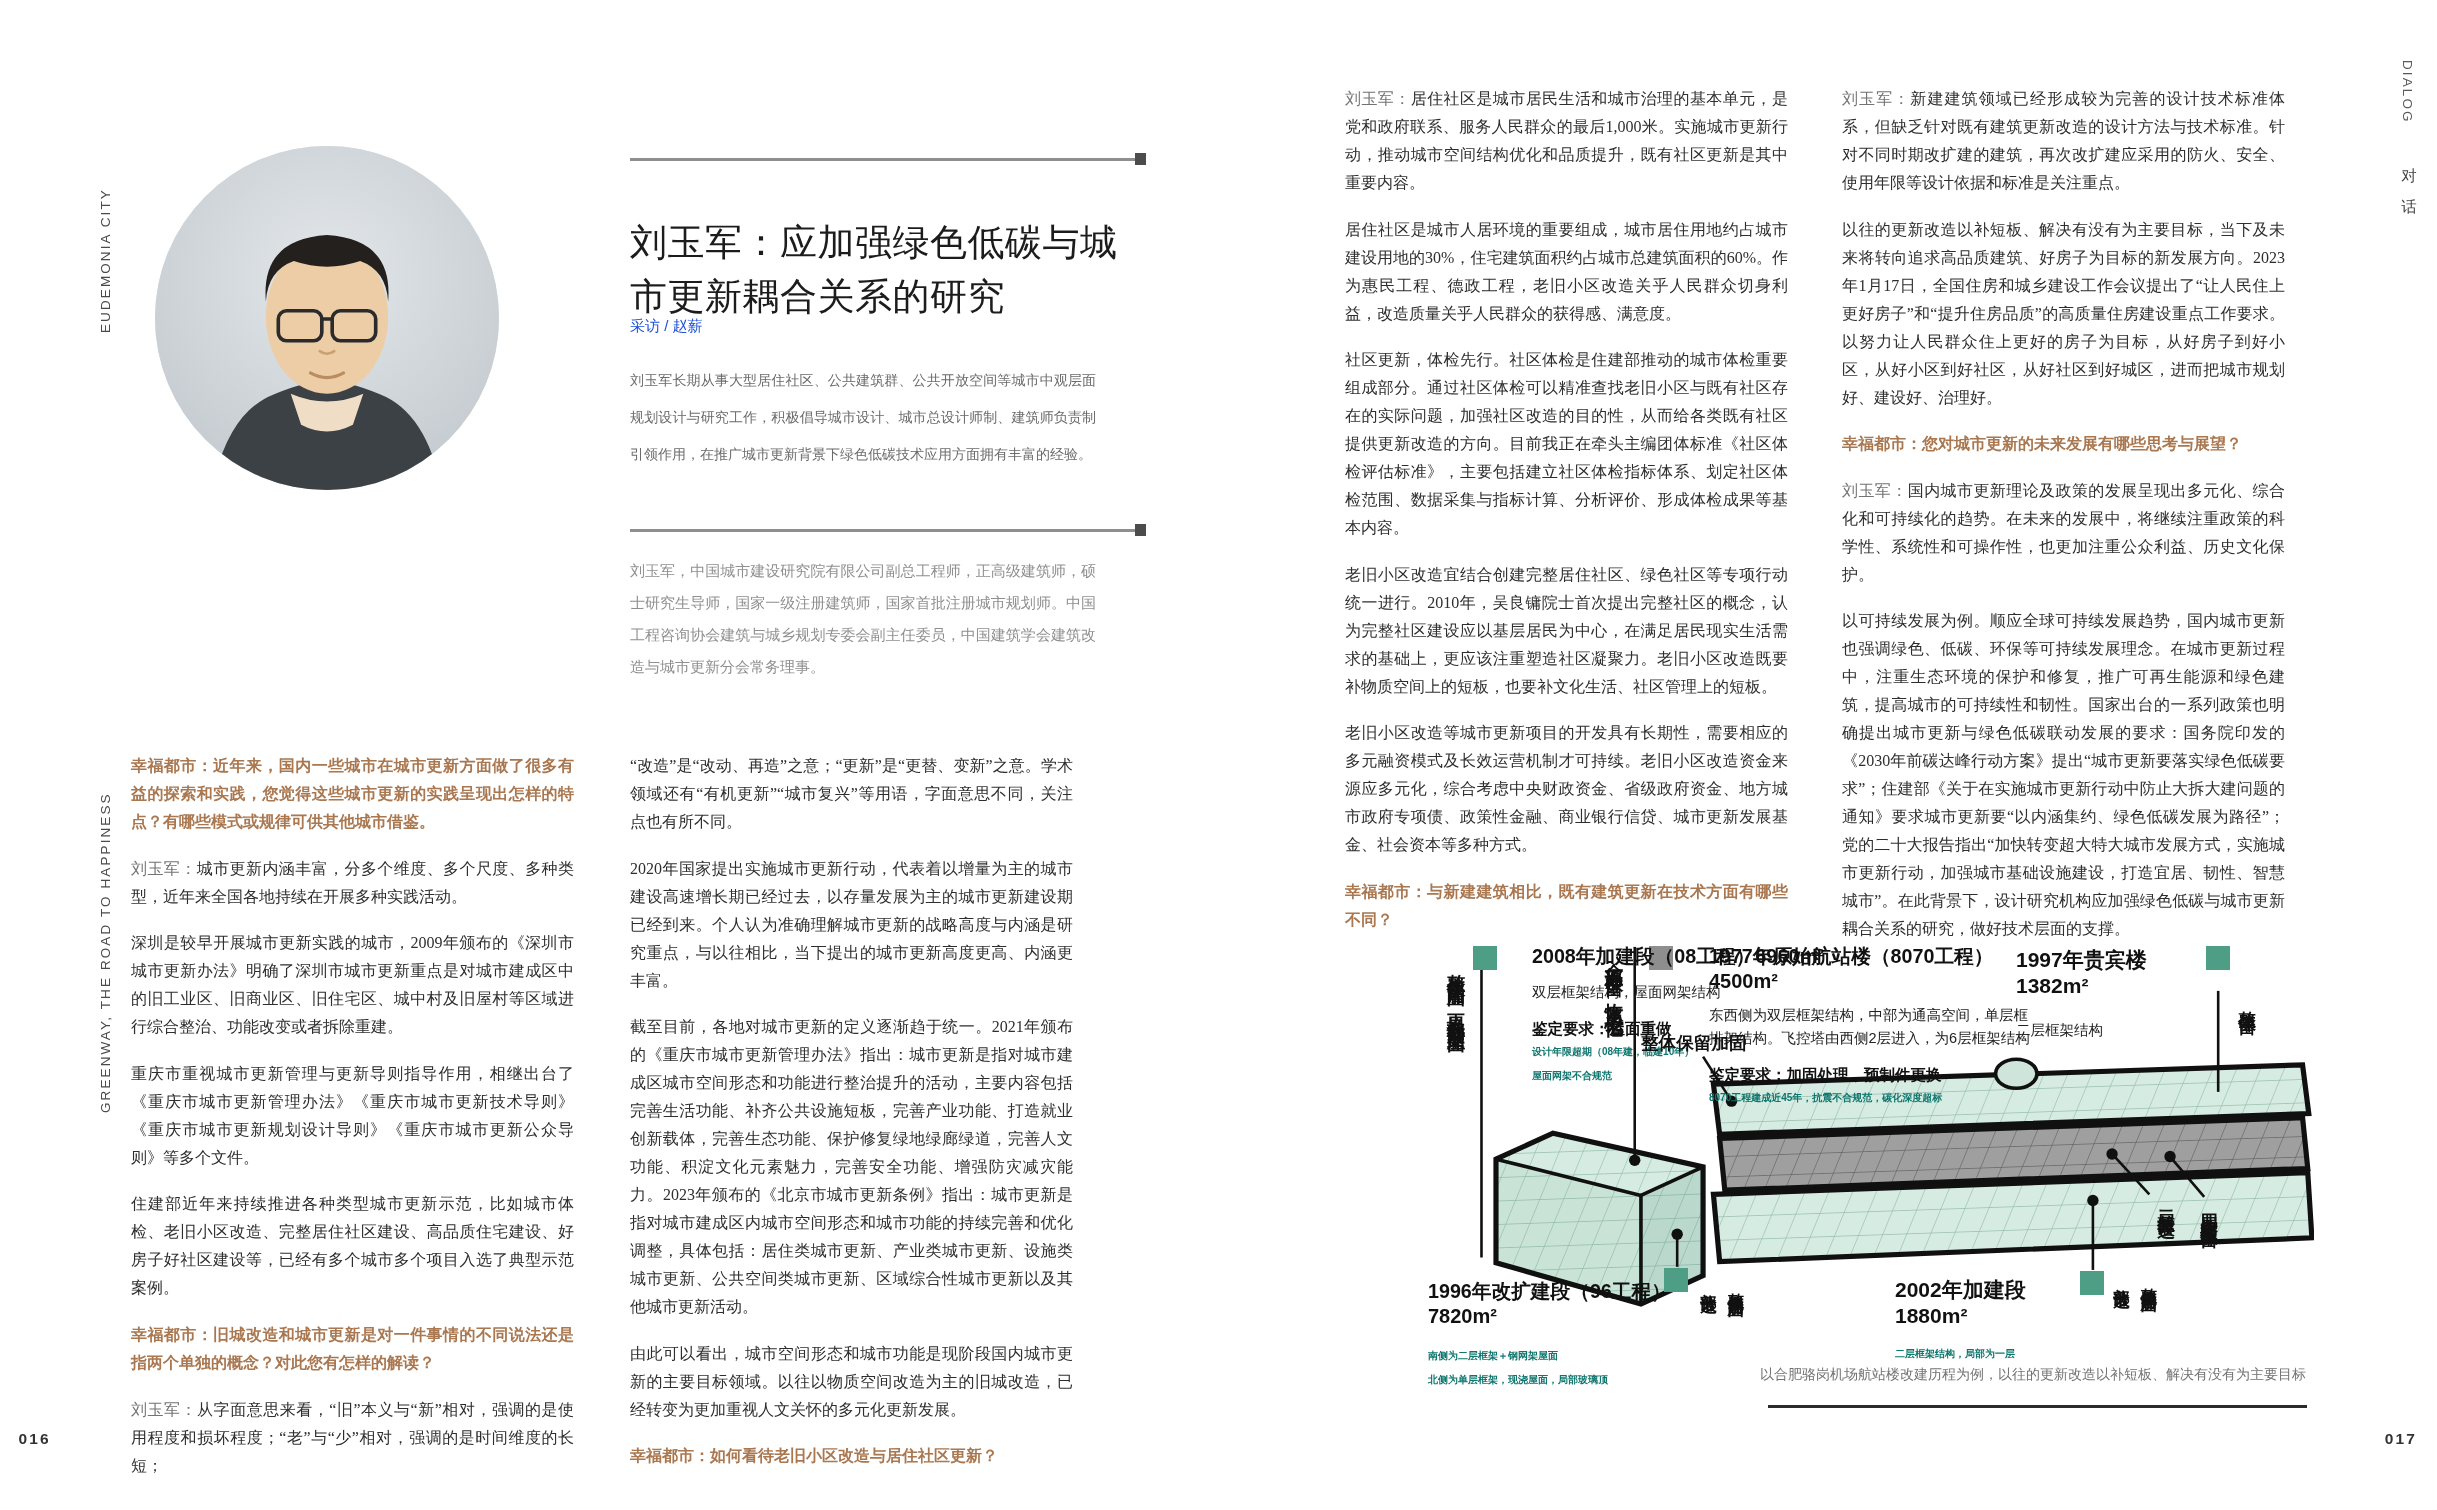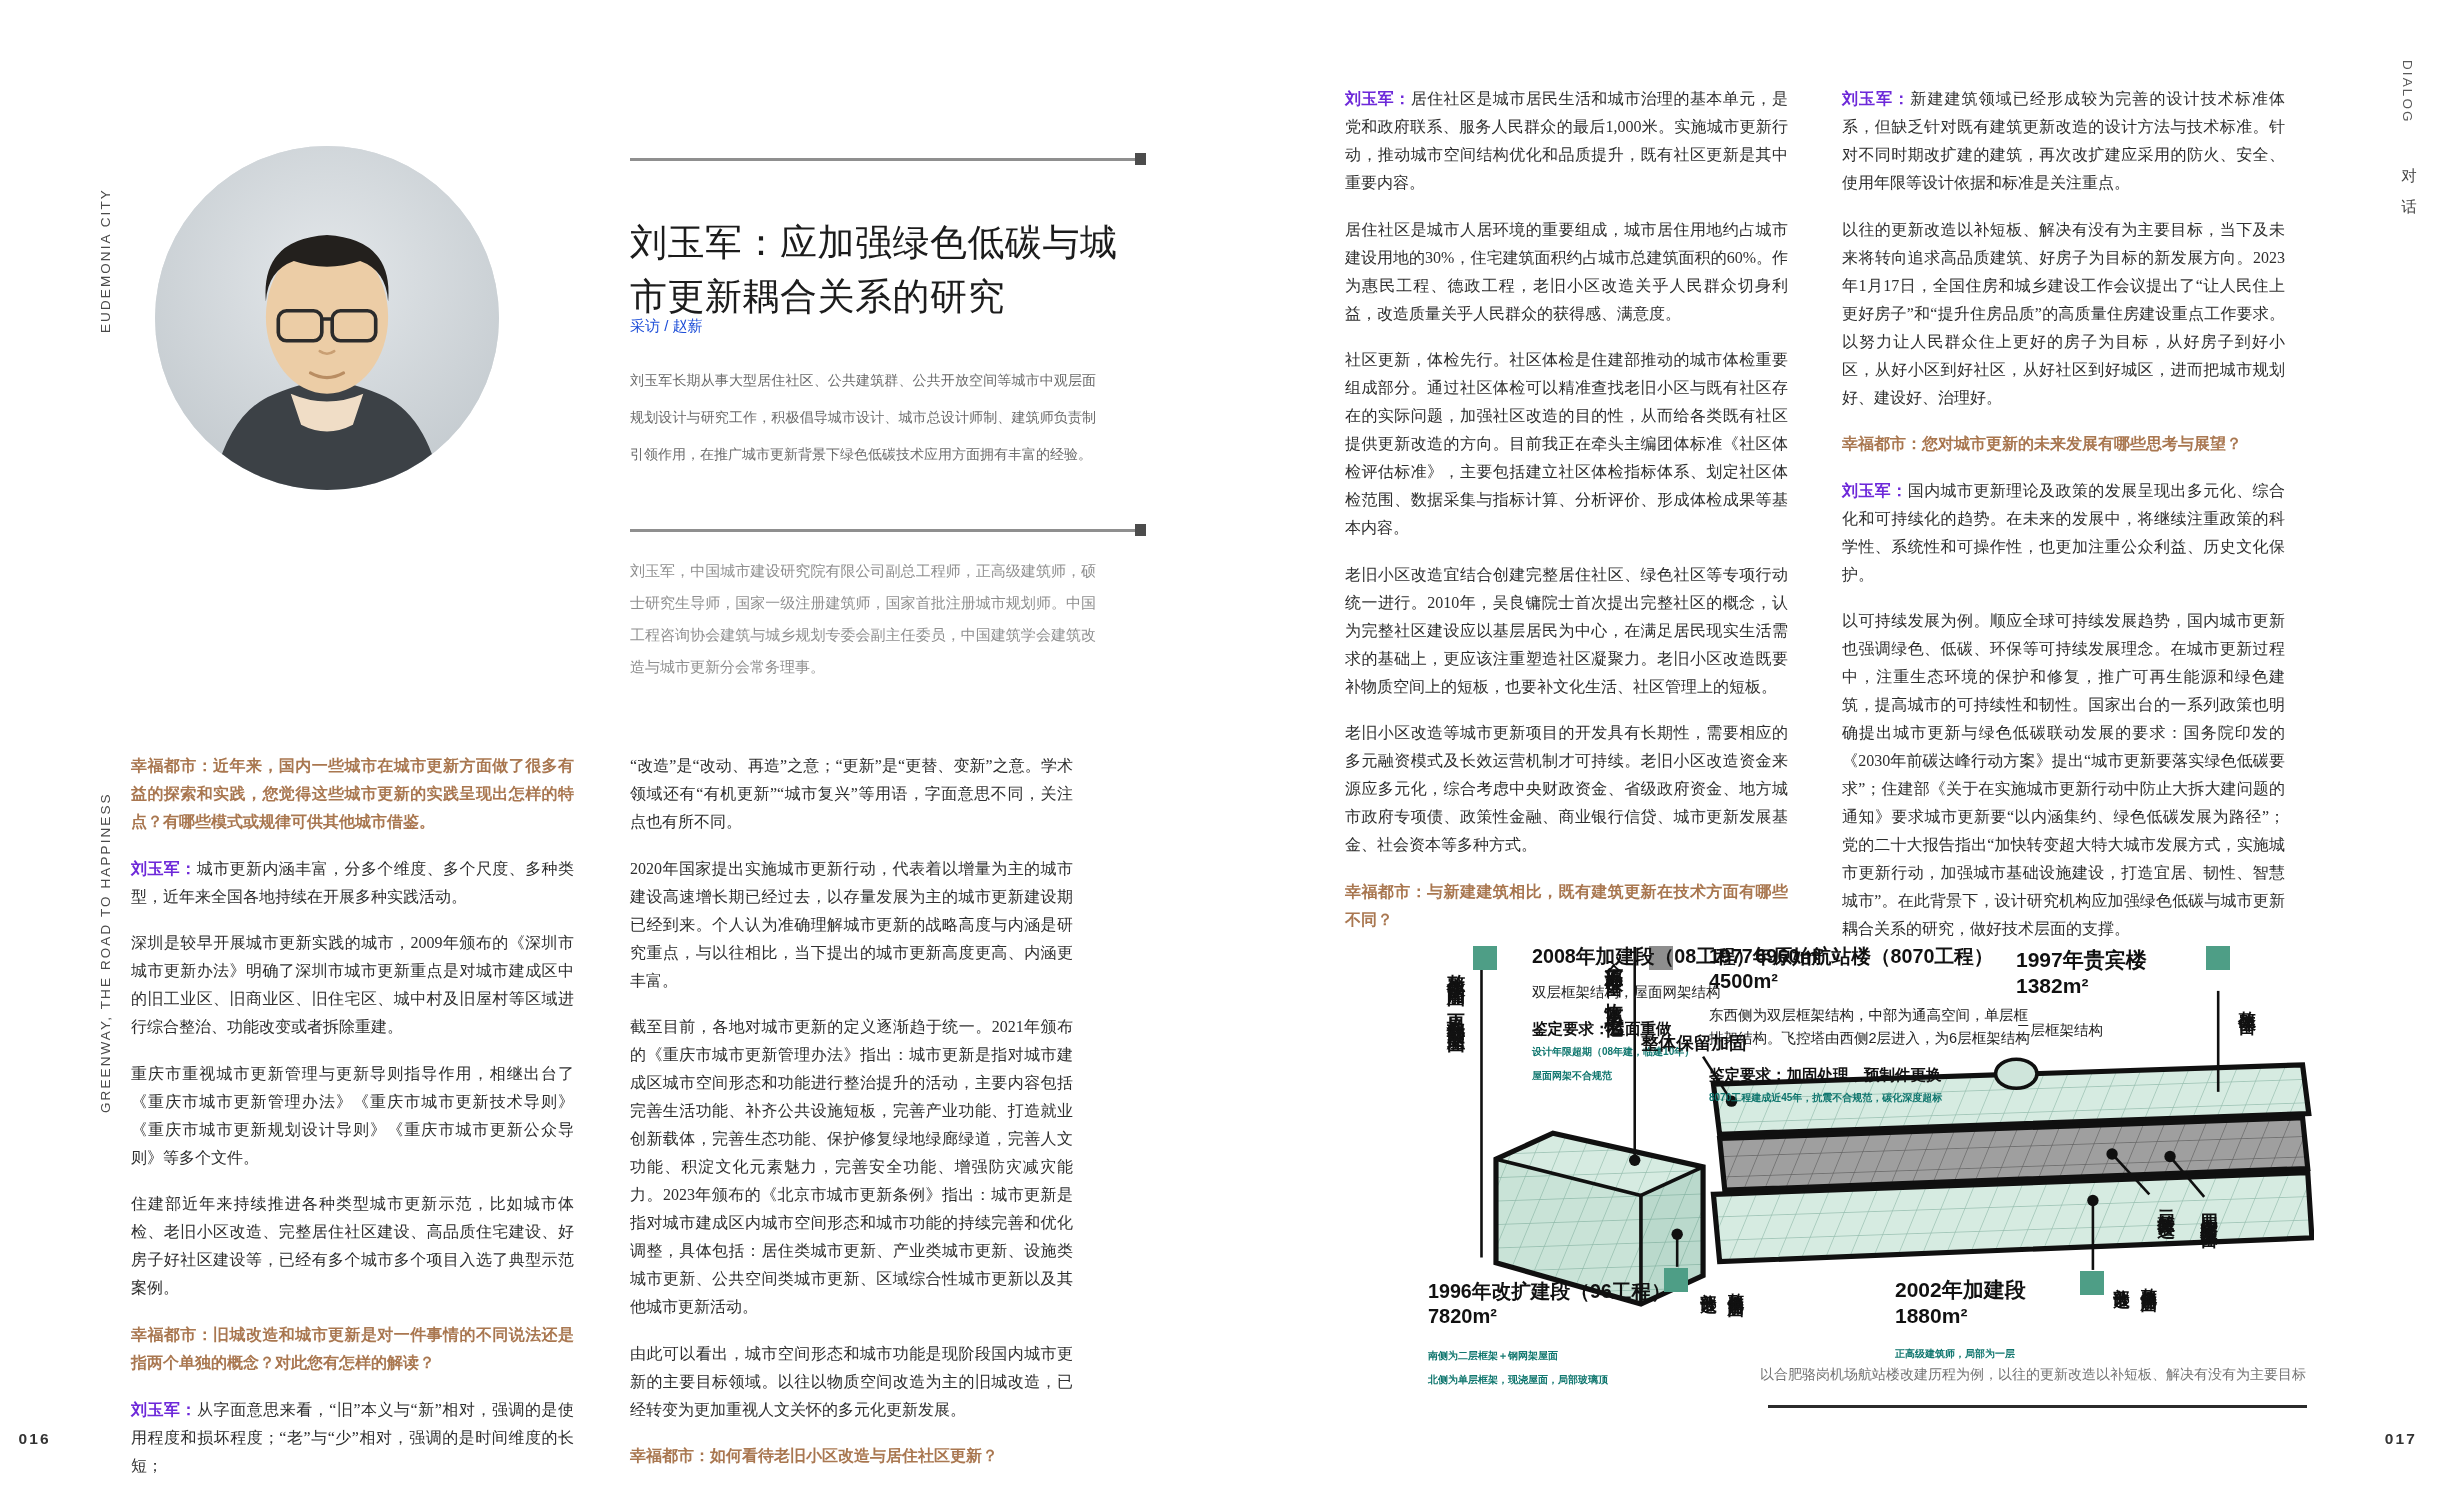--- a/index.html
+++ b/index.html
@@ -19,21 +19,21 @@
          font-size:37px;line-height:54px;color:#1c1c1c;font-weight:500;letter-spacing:0.5px;}
   .byline{position:absolute;left:630px;top:317px;font-size:15px;color:#1d4ed8;}
   .intro{position:absolute;left:630px;top:362px;width:466px;font-family:"Liberation Serif","DejaVu Serif",serif;
          font-size:14px;line-height:37px;color:#6b6b6b;text-align:justify;}
   .bio{position:absolute;left:630px;top:555px;width:466px;font-size:15px;line-height:32px;color:#8f8f8f;text-align:justify;}
   
   .col{position:absolute;width:443px;text-align:justify;}
   .col p.para{margin:0 0 18.6px 0;font-size:16px;line-height:28px;}
   .col p.p, .col p.a{font-family:"Liberation Serif","DejaVu Serif",serif;color:#2e2e2e;}
   .col p.q{font-weight:bold;color:#a97750;}
-  .col span.lead{font-weight:bold;color:#6d28d9;font-family:"Liberation Sans","DejaVu Sans",sans-serif;}
+  .col span.lead{font-weight:normal;color:#737373;font-family:"Liberation Sans","DejaVu Sans",sans-serif;}
   
   .dsvg{position:absolute;left:1439px;top:921px;width:875px;height:497px;}
   .sq{position:absolute;width:24px;height:24px;}
   .sq.green{background:#4e9e86;}
   .sq.gray{background:#8e8e8e;}
   .dlabel{position:absolute;}
   .dlabel .t{font-size:19.7px;font-weight:bold;color:#111;}
   .dlabel .t .ar{font-size:20px;}
   .dlabel .sub{font-size:14.5px;color:#222;line-height:23px;margin-top:11.4px;}
   .dlabel .req{font-size:15.5px;font-weight:bold;color:#111;margin-top:14.5px;}
@@ -224,21 +224,21 @@
     <div class="ln" style="margin-top:15.5px;">南侧为二层框架＋钢网架屋面</div>
     <div class="ln">北侧为单层框架，现浇屋面，局部玻璃顶</div>
   </div>
   <div class="tagpair" style="left:1697px;top:1280px;height:135px;">
     <div class="vt">部分改造</div>
     <div class="vt">整体保留加固</div>
   </div>
 
   <div class="dlabel" style="left:1895px;top:1276px;width:176px;">
     <div class="t" style="font-size:21px;">2002年加建段 1880m²</div>
-    <div class="ln" style="margin-top:13.5px;">正高级建筑师，局部为一层</div>
+    <div class="ln" style="margin-top:13.5px;">二层框架结构，局部为一层</div>
   </div>
   <div class="tagpair" style="left:2110px;top:1275px;height:135px;">
     <div class="vt">部分改造</div>
     <div class="vt">整体保留加固</div>
   </div>
 
   <div class="vtext vmid" style="left:2154px;top:1197px;height:145px;">二层整体改造</div>
   <div class="vtext vmid" style="left:2197px;top:1200px;height:176px;">四层空管楼区域保留</div>
 
   <div class="caption">以合肥骆岗机场航站楼改建历程为例，以往的更新改造以补短板、解决有没有为主要目标</div>

